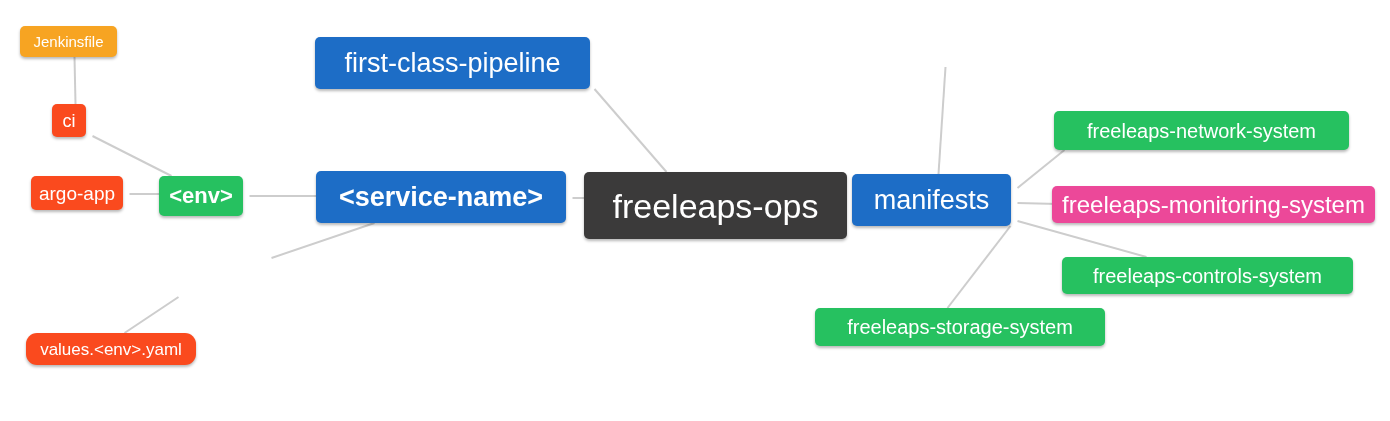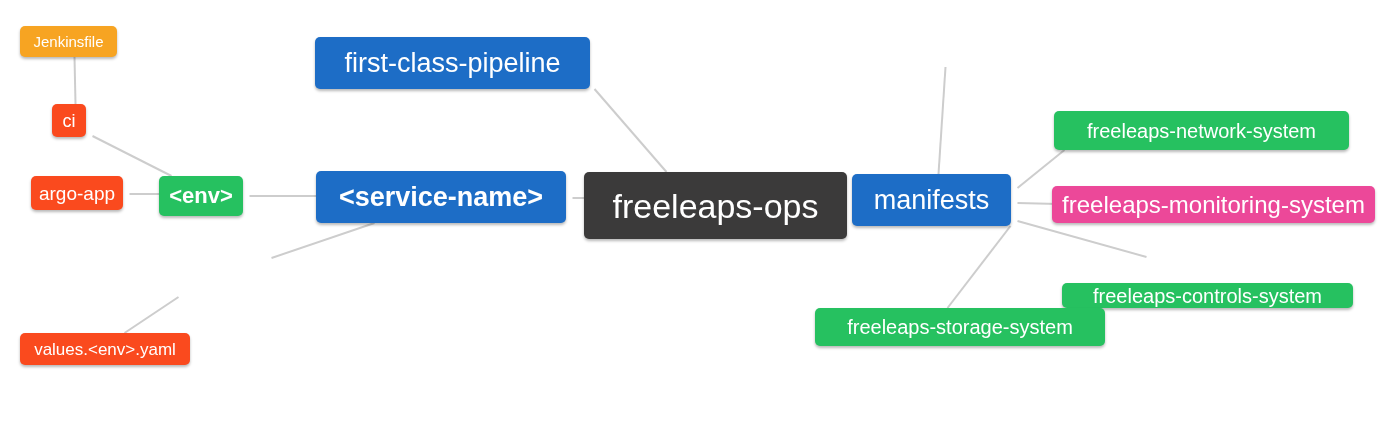--- a/index.html
+++ b/index.html
@@ -55,22 +55,22 @@
       <line x1="1011" y1="188" x2="1058" y2="150" stroke="#cdcdcd" stroke-width="2"></line>
       <line x1="1011" y1="203" x2="1052" y2="204" stroke="#cdcdcd" stroke-width="2"></line>
       <line x1="1011" y1="221" x2="1140" y2="257" stroke="#cdcdcd" stroke-width="2"></line>
       <line x1="1004" y1="226" x2="941" y2="308" stroke="#cdcdcd" stroke-width="2"></line>
     </svg>
 
 <div class="node" style="left: 20px; top: 26px; width: 97px; height: 31px; font-size: 15px; font-weight: 400; background: rgb(247, 164, 34); color: rgb(255, 255, 255);">Jenkinsfile</div>
     <div class="node" style="left: 52px; top: 104px; width: 34px; height: 33px; font-size: 18px; font-weight: 400; background: rgb(250, 74, 30); color: rgb(255, 255, 255);">ci</div>
     <div class="node" style="left: 31px; top: 176px; width: 92px; height: 34px; font-size: 19px; font-weight: 400; background: rgb(250, 74, 30); color: rgb(255, 255, 255);">argo-app</div>
     <div class="node" style="left: 159px; top: 176px; width: 84px; height: 40px; font-size: 22px; font-weight: 700; background: rgb(38, 193, 96); color: rgb(255, 255, 255);">&lt;env&gt;</div>
-    <div class="node" style="left: 20px; top: 333px; width: 170px; height: 32px; font-size: 17px; font-weight: 400; background: rgb(250, 74, 30); color: rgb(255, 255, 255);">values.&lt;env&gt;.yaml</div>
+    <div class="node" style="left: 26px; top: 333px; width: 170px; height: 32px; font-size: 17px; font-weight: 400; background: rgb(250, 74, 30); color: rgb(255, 255, 255); border-radius: 11px;">values.&lt;env&gt;.yaml</div>
     <div class="node" style="left: 315px; top: 37px; width: 275px; height: 52px; font-size: 27px; font-weight: 400; background: rgb(29, 109, 198); color: rgb(255, 255, 255);">first-class-pipeline</div>
     <div class="node" style="left: 316px; top: 171px; width: 250px; height: 52px; font-size: 27px; font-weight: 700; background: rgb(29, 109, 198); color: rgb(255, 255, 255);">&lt;service-name&gt;</div>
     <div class="node" style="left: 584px; top: 172px; width: 263px; height: 67px; font-size: 34px; font-weight: 400; background: rgb(59, 58, 58); color: rgb(255, 255, 255);">freeleaps-ops</div>
     <div class="node" style="left: 852px; top: 174px; width: 159px; height: 52px; font-size: 27px; font-weight: 400; background: rgb(29, 109, 198); color: rgb(255, 255, 255);">manifests</div>
     <div class="node" style="left: 1054px; top: 111px; width: 295px; height: 39px; font-size: 20px; font-weight: 400; background: rgb(38, 193, 96); color: rgb(255, 255, 255);">freeleaps-network-system</div>
     <div class="node" style="left: 1052px; top: 186px; width: 323px; height: 37px; font-size: 24px; font-weight: 400; background: #ec4899; color: rgb(255, 255, 255);">freeleaps-monitoring-system</div>
-    <div class="node" style="left: 1062px; top: 257px; width: 291px; height: 25px; font-size: 20px; font-weight: 400; background: rgb(38, 193, 96); color: rgb(255, 255, 255); margin-top: 26px;">freeleaps-controls-system</div>
+    <div class="node" style="left: 1062px; top: 257px; width: 291px; height: 37px; font-size: 20px; font-weight: 400; background: rgb(38, 193, 96); color: rgb(255, 255, 255);">freeleaps-controls-system</div>
     <div class="node" style="left: 815px; top: 308px; width: 290px; height: 38px; font-size: 20px; font-weight: 400; background: rgb(38, 193, 96); color: rgb(255, 255, 255);">freeleaps-storage-system</div>
   </div>
 
 </body></html>

